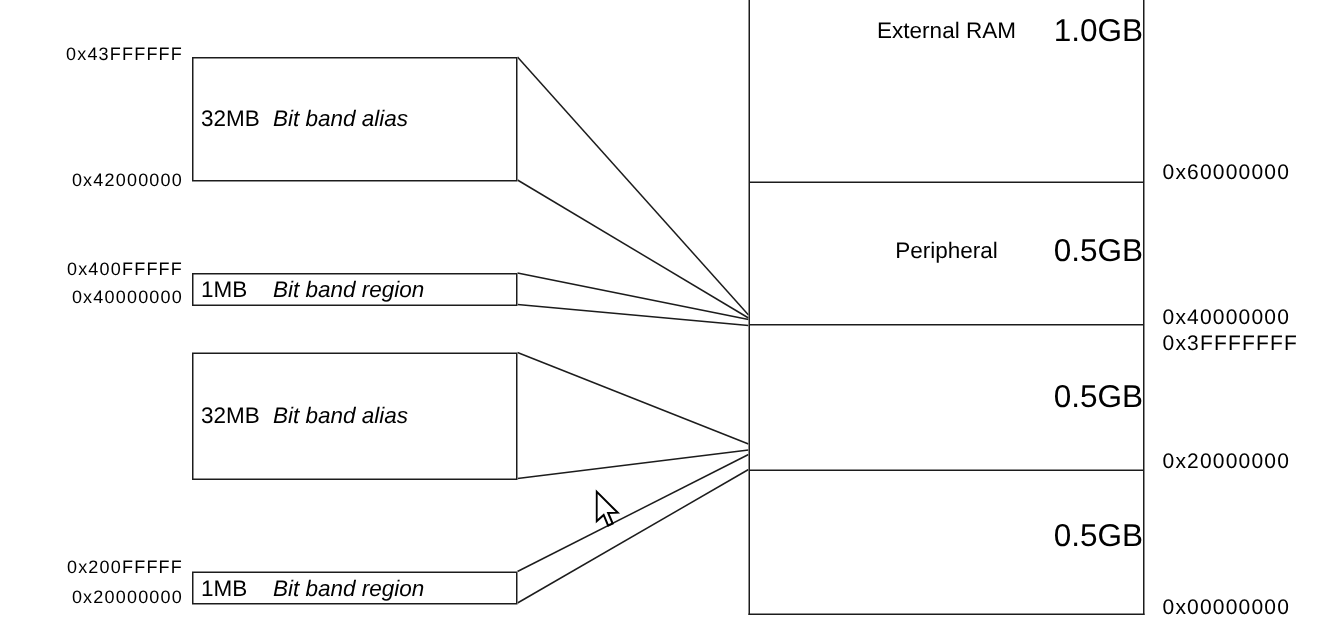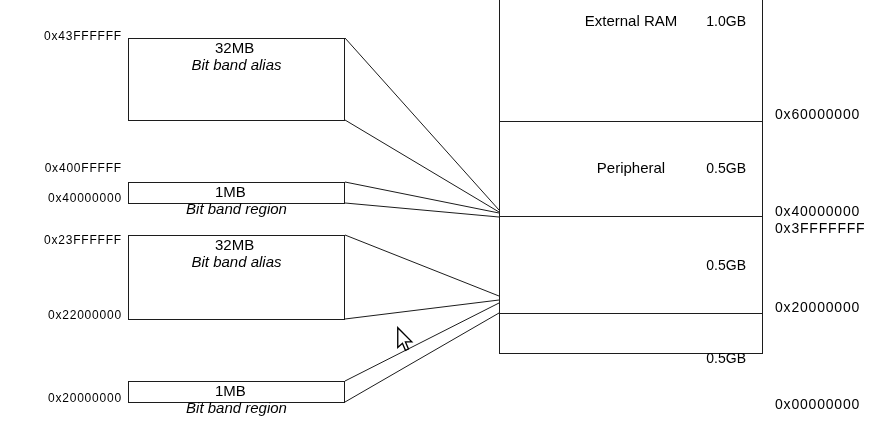--- a/index.html
+++ b/index.html
@@ -6,42 +6,42 @@
   .stage{
     position:relative;width:889px;height:423px;background:#fff;overflow:hidden;
     font-family:"Liberation Sans",sans-serif;color:#000;
   }
   .overlay{position:absolute;left:0;top:0;width:889px;height:423px;pointer-events:none;}
   line{stroke:#1c1c1c;stroke-width:1;}
   
   .addr-l{position:absolute;left:0;width:122px;text-align:right;font-size:12px;
           letter-spacing:0.8px;line-height:16px;white-space:nowrap;}
   #al0{top:28px}  #al1{top:112px}
-  #al2{top:160px} #al3{top:190px}
+  #al2{top:171px} #al3{top:190px}
   #al4{top:232px} #al5{top:307px}
   #al6{top:370px} #al7{top:390px}
   
   .bb-box{position:absolute;left:128px;width:217px;border:1px solid #1c1c1c;
           box-sizing:border-box;display:flex;align-items:center;
-          font-size:15px;background:#fff;flex-direction:column;}
+          font-size:15px;background:#fff;}
   .bb-size{padding-left:5px;width:48px;flex:none;}
   .bb-label{white-space:nowrap;font-style:italic;}
   #bb0{top:38px;height:83px;}
   #bb1{top:182px;height:22px;}
   #bb2{top:235px;height:85px;}
   #bb3{top:381px;height:22px;}
   
-  .map{position:absolute;left:499px;top:0;width:264px;height:354px;box-sizing:border-box;
+  .map{position:absolute;left:499px;top:0;width:264px;height:410px;box-sizing:border-box;
        border-left:1px solid #1c1c1c;border-right:1px solid #1c1c1c;
        border-bottom:1px solid #1c1c1c;background:#fff;}
   .divider{position:absolute;left:0;width:100%;height:1px;background:#1c1c1c;}
   #dv0{top:121px} #dv1{top:216px} #dv2{top:313px}
   .region-name{position:absolute;left:0;width:100%;text-align:center;
                font-size:15px;line-height:16px;white-space:nowrap;}
-  .region-size{position:absolute;right:16px;font-size:14px;line-height:16px;white-space:nowrap;}
+  .region-size{position:absolute;right:0;font-size:21px;line-height:16px;white-space:nowrap;}
   #rn0,#rs0{top:13px} #rn1,#rs1{top:160px} #rn2,#rs2{top:257px} #rn3,#rs3{top:350px}
   
   .addr-r{position:absolute;left:775px;font-size:14px;letter-spacing:0.8px;
           line-height:16px;white-space:nowrap;text-align:right;}
   #ar0{top:106px} #ar1{top:124px}
   #ar2{top:203px} #ar3{top:220px}
   #ar4{top:299px} #ar5{top:318px}
   #ar6{top:396px}
   
   .cursor{position:absolute;left:397px;top:326px;width:19px;height:27px;}
@@ -56,24 +56,24 @@
     <line x1="345" y1="120" x2="499" y2="212"></line>
     <line x1="345" y1="182" x2="499" y2="213"></line>
     <line x1="345" y1="203" x2="499" y2="217"></line>
     <line x1="345" y1="235" x2="499" y2="296"></line>
     <line x1="345" y1="319" x2="499" y2="300"></line>
     <line x1="345" y1="381" x2="499" y2="303"></line>
     <line x1="345" y1="402" x2="499" y2="313"></line>
   </svg>
 
   <div class="addr-l" id="al0">0x43FFFFFF</div>
+  <div class="addr-l" id="al1">0x42000000</div>
   <div class="addr-l" id="al2">0x400FFFFF</div>
   <div class="addr-l" id="al3">0x40000000</div>
-  <div class="addr-l" id="al4">0x23FFFFFF</div>
-  <div class="addr-l" id="al5">0x22000000</div>
+  <div class="addr-l" id="al6">0x200FFFFF</div>
   <div class="addr-l" id="al7">0x20000000</div>
 
   <div class="bb-box" id="bb0">
     <span class="bb-size">32MB</span>
     <span class="bb-label">Bit band alias</span>
   </div>
   <div class="bb-box" id="bb1">
     <span class="bb-size">1MB</span>
     <span class="bb-label">Bit band region</span>
   </div>

